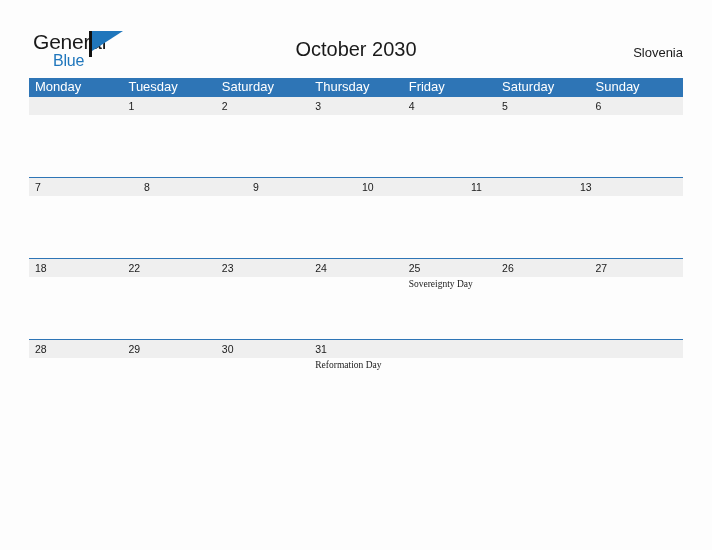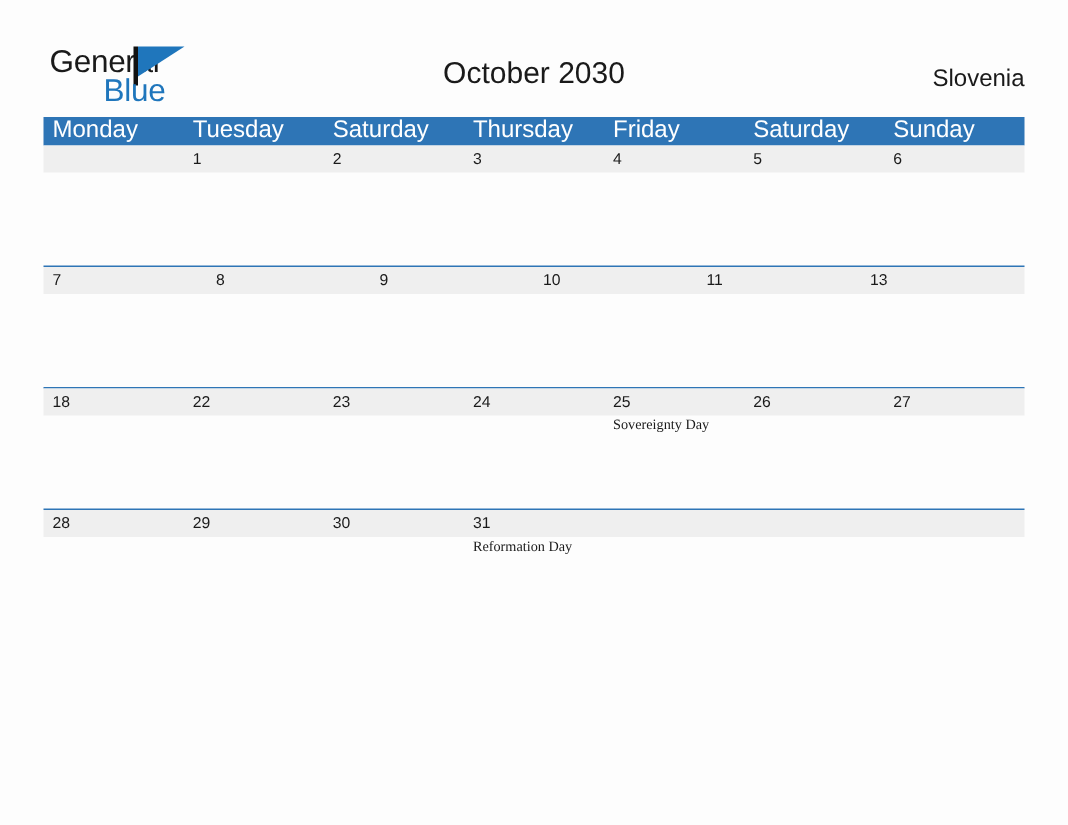--- a/index.html
+++ b/index.html
@@ -44,23 +44,23 @@
     left: 0;
     top: 0;
     font-size: 21px;
     letter-spacing: -0.2px;
     color: #1A1A1A;
     font-family: "Liberation Sans", sans-serif;
     line-height: 21px;
   }
   .logo-blue {
     position: absolute;
-    left: 36px;
+    left: 20px;
     top: 19px;
-    font-size: 21px;
+    font-size: 16px;
     letter-spacing: -0.2px;
     color: #1F76BC;
     font-family: "Liberation Sans", sans-serif;
     line-height: 21px;
   }
   .logo-flag {
     position: absolute;
     left: 56px;
     top: 0px;
     width: 34px;
@@ -94,21 +94,21 @@
     color: #1A1A1A;
     font-family: "Liberation Sans", sans-serif;
     line-height: 34px;
     letter-spacing: 0px;
   }
 
   .cal-country {
     position: absolute;
     right: 29px;
     top: 45px;
-    font-size: 16px;
+    font-size: 13px;
     color: #1A1A1A;
     font-family: "Liberation Sans", sans-serif;
     line-height: 16px;
   }
 
   
   .cal {
     position: absolute;
     left: 29px;
     top: 78px;
@@ -119,21 +119,21 @@
     display: flex;
     width: 654px;
     height: 18px;
     background: #2E75B6;
   }
   .dow-cell {
     flex: 1 1 0;
     box-sizing: border-box;
     padding-left: 6px;
     color: #FFFFFF;
-    font-size: 16px;
+    font-size: 13px;
     line-height: 18px;
     font-family: "Liberation Sans", sans-serif;
     white-space: nowrap;
     overflow: hidden;
   }
 
   .week-row {
     position: relative;
     width: 654px;
     height: 81px;

